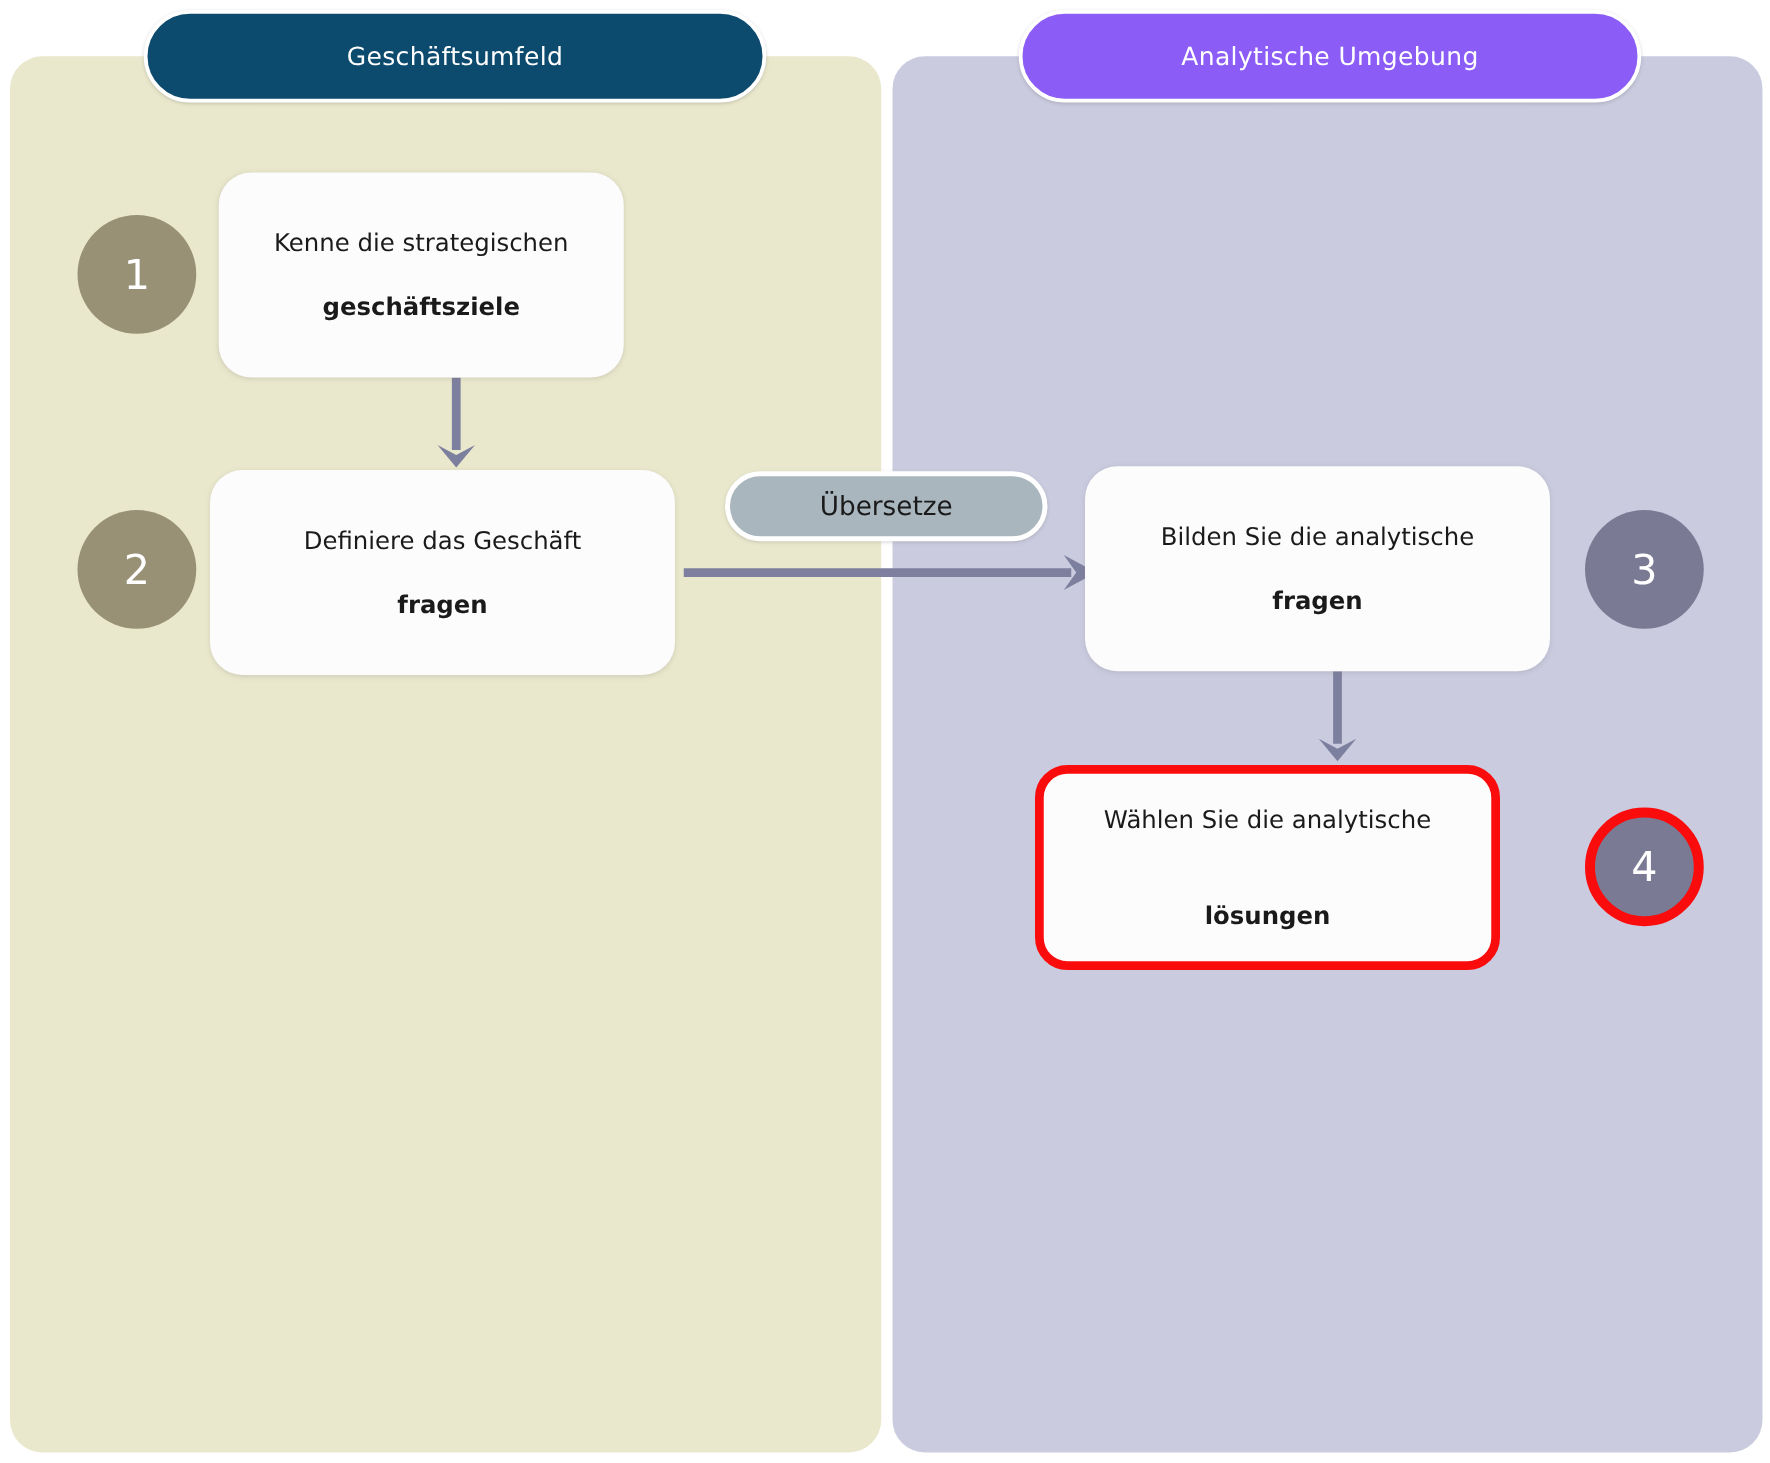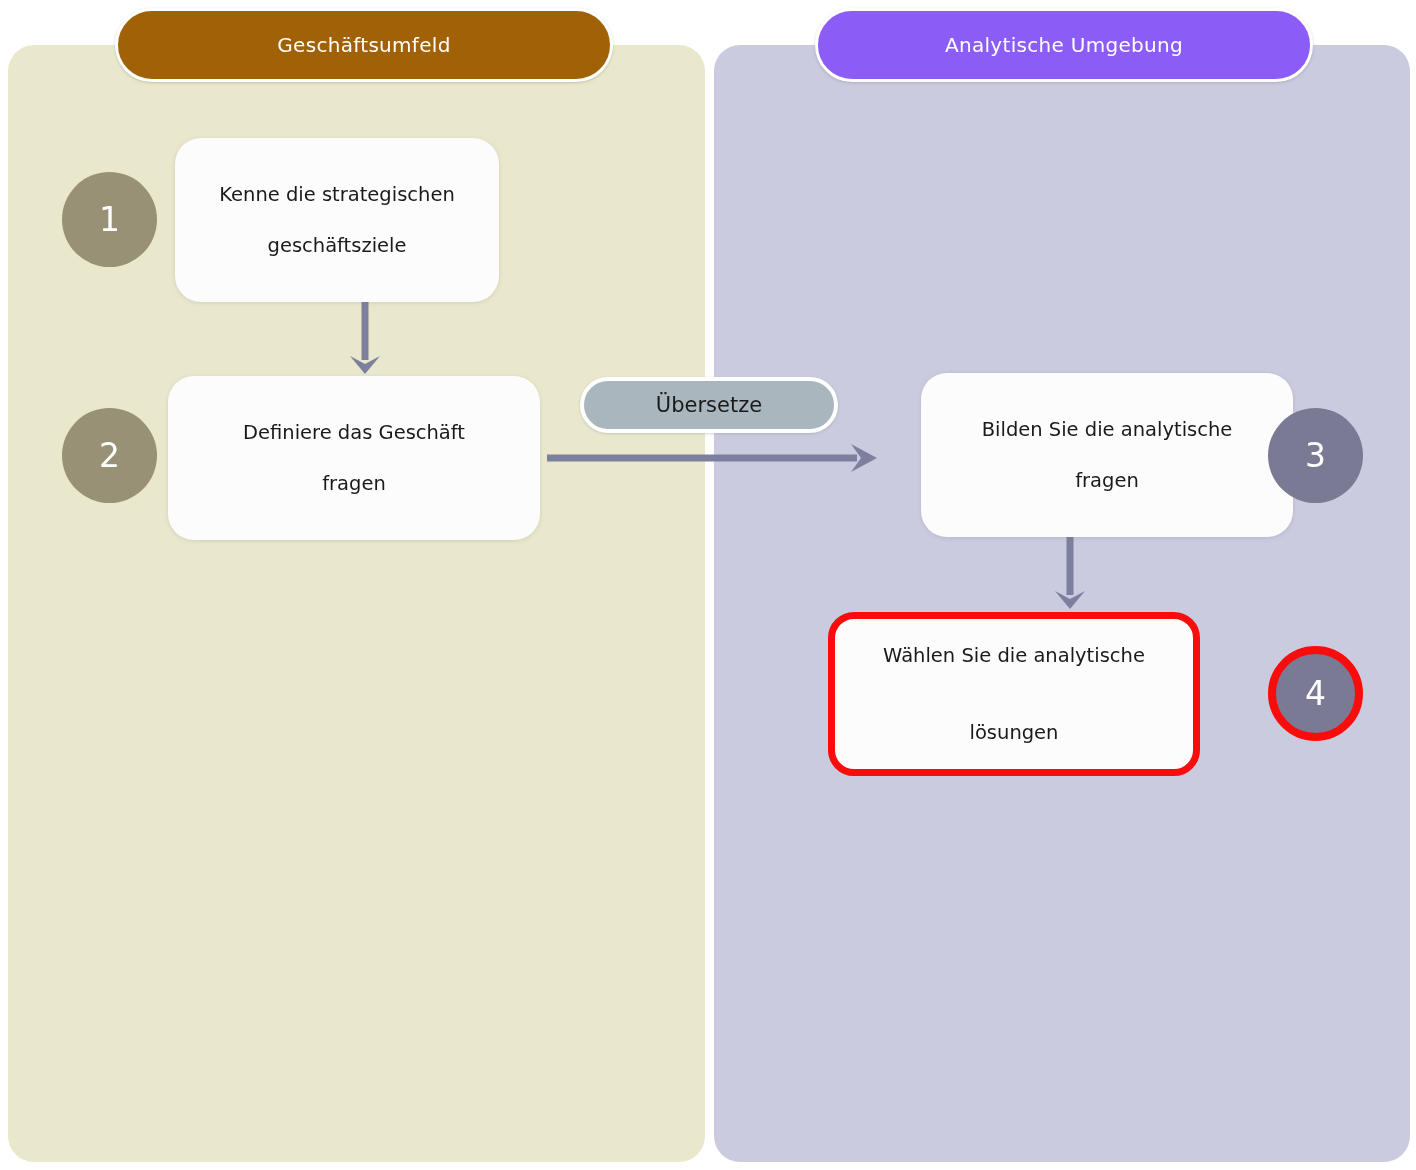--- a/index.html
+++ b/index.html
@@ -50,21 +50,21 @@
     color: #ffffff;
     font-size: 20px;
     letter-spacing: 0.3px;
     box-shadow: 0 1px 3px rgba(80,80,80,0.25);
   }
   #lane-header-business {
     left: 115px;
     top: 8px;
     width: 498px;
     height: 74px;
-    background: #a16207;
+    background: #0c4a6e;
   }
   #lane-header-analytical {
     left: 815px;
     top: 8px;
     width: 498px;
     height: 74px;
     background: #8b5cf6;
   }
 
   
@@ -81,29 +81,30 @@
     font-size: 19.5px;
     line-height: 1;
     box-shadow: 0 1px 4px rgba(120,120,120,0.22);
   }
   .step-box .line {
     display: block;
     text-align: center;
   }
   .step-box .line + .line {
     margin-top: 32px;
+    font-weight: bold;
   }
   .step-box.highlight {
     border: 7px solid #fb0c0c;
     box-shadow: none;
   }
 
   #box-1 { left: 175px; top: 138px;  width: 324px; height: 164px; }
   #box-2 { left: 168px; top: 376px;  width: 372px; height: 164px; }
-  #box-3 { left: 921px; top: 373px;  width: 372px; height: 164px; }
+  #box-3 { left: 868px; top: 373px;  width: 372px; height: 164px; }
   #box-4 { left: 828px; top: 612px;  width: 372px; height: 164px; gap: 26px; }
 
   
   .num-circle {
     position: absolute;
     width: 95px;
     height: 95px;
     border-radius: 50%;
     display: flex;
     align-items: center;

